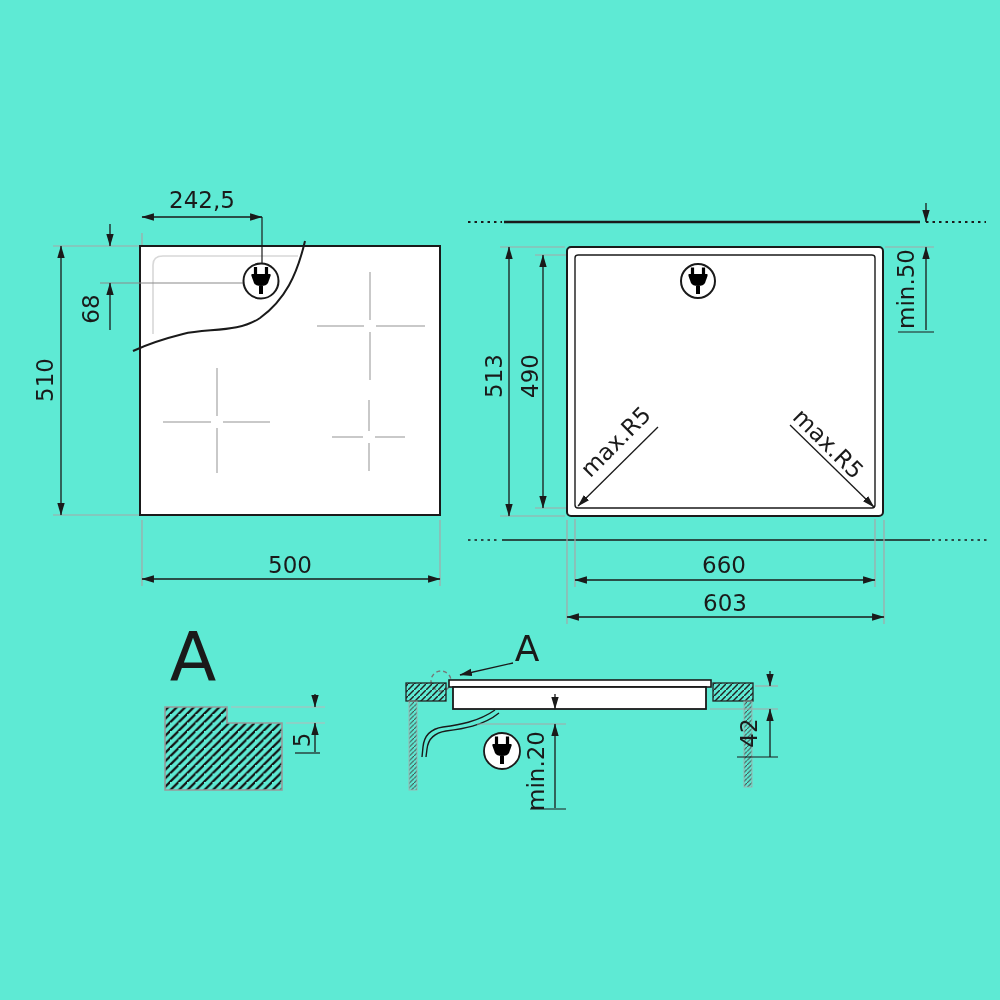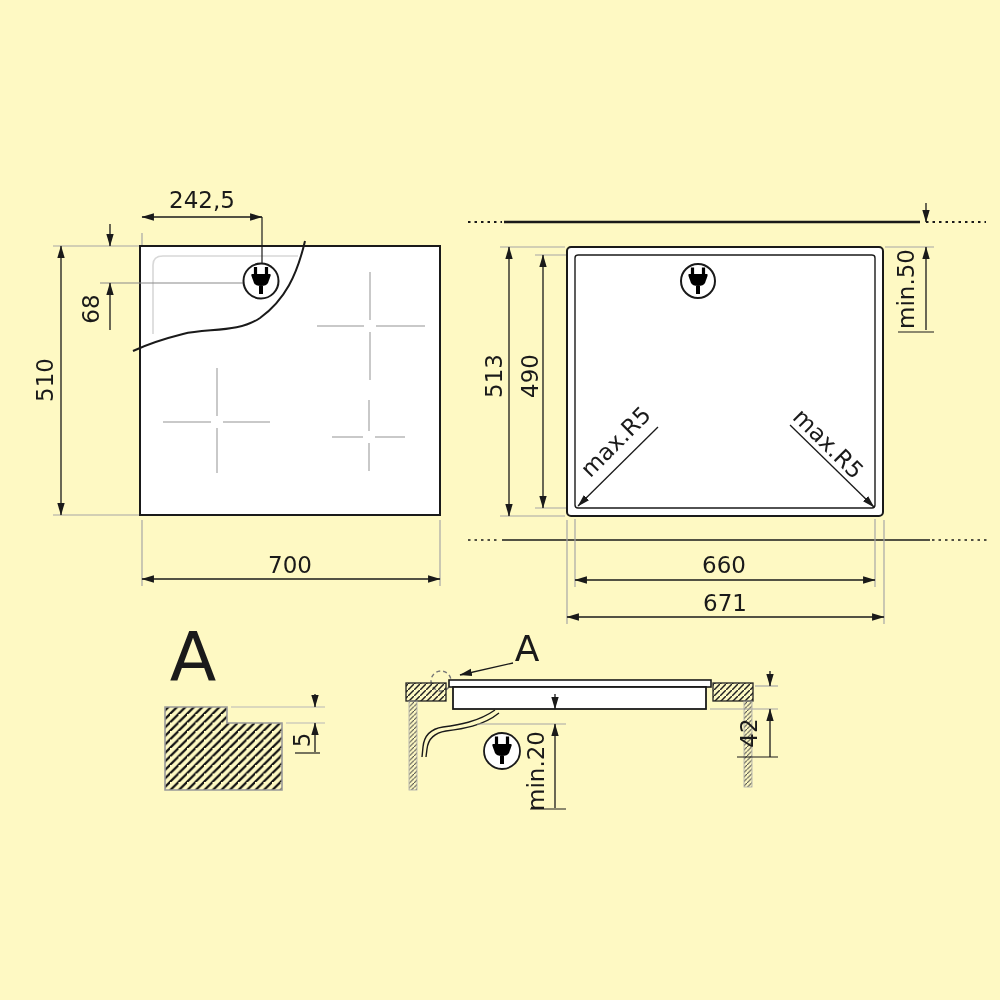--- a/index.html
+++ b/index.html
@@ -1,16 +1,16 @@
 <!DOCTYPE html>
 <html><head>
 <meta charset="utf-8">
 <style>
   html,body{margin:0;padding:0;background:#fff;}
-  #stage{position:relative;width:1000px;height:1000px;background:#fef9c3;overflow:hidden;
+  #stage{position:relative;width:1000px;height:1000px;background:#5eead4;overflow:hidden;
          font-family:"DejaVu Sans","Liberation Sans",sans-serif;color:#1a1a1a;}
   #drawing{position:absolute;left:0;top:0;}
   .lbl{position:absolute;transform:translate(-50%,-50%);font-size:23px;line-height:1;
        white-space:nowrap;color:#1a1a1a;}
   .rot-90{transform:translate(-50%,-50%) rotate(-90deg);}
   .rot45{transform:translate(-50%,-50%) rotate(45deg);}
   .rot-45{transform:translate(-50%,-50%) rotate(-45deg);}
   .letter-big{font-size:68px;}
   .letter-small{font-size:36px;}
 </style>
@@ -182,29 +182,29 @@
         <path d="M-5.5,-14.5 L-5.5,-6 M5.5,-14.5 L5.5,-6" stroke="#000" stroke-width="3.2" fill="none"></path>
         <path d="M-9,-7 Q-10,-7 -9.5,-5 L-7,2 Q-5.5,5 0,5 Q5.5,5 7,2 L9.5,-5 Q10,-7 9,-7 Z" fill="#000"></path>
         <rect x="-2" y="5" width="4" height="8" fill="#000"></rect>
       </g>
     </g>
   </svg>
 
   <div class="lbl" style="left:202px;top:200px">242,5</div>
   <div class="lbl rot-90" style="left:91px;top:309px">68</div>
   <div class="lbl rot-90" style="left:45px;top:380px">510</div>
-  <div class="lbl" style="left:290px;top:565px">700</div>
+  <div class="lbl" style="left:290px;top:565px">500</div>
 
   <div class="lbl rot-90" style="left:494px;top:376px">513</div>
   <div class="lbl rot-90" style="left:530px;top:376px">490</div>
   <div class="lbl rot-90" style="left:906px;top:289px">min.50</div>
   <div class="lbl rot-45" style="left:616px;top:442px">max.R5</div>
   <div class="lbl rot45" style="left:828px;top:444px">max.R5</div>
   <div class="lbl" style="left:724px;top:565px">660</div>
-  <div class="lbl" style="left:725px;top:603px">671</div>
+  <div class="lbl" style="left:725px;top:603px">603</div>
 
   <div class="lbl letter-big" style="left:193px;top:658px">A</div>
   <div class="lbl rot-90" style="left:302px;top:740px">5</div>
 
   <div class="lbl letter-small" style="left:527px;top:649px">A</div>
   <div class="lbl rot-90" style="left:536px;top:771px">min.20</div>
   <div class="lbl rot-90" style="left:749px;top:733px">42</div>
 
 </div>
 

